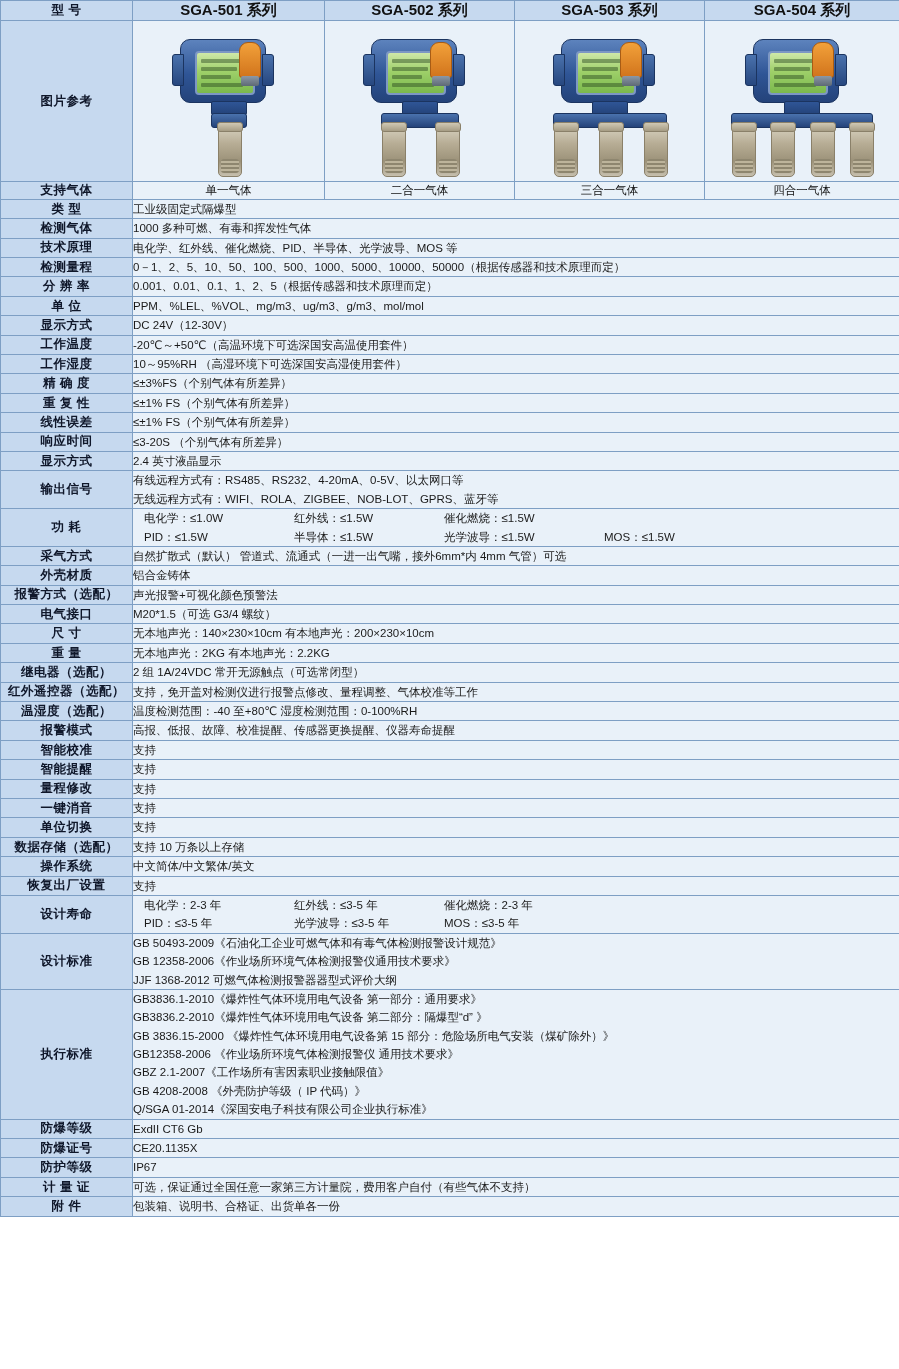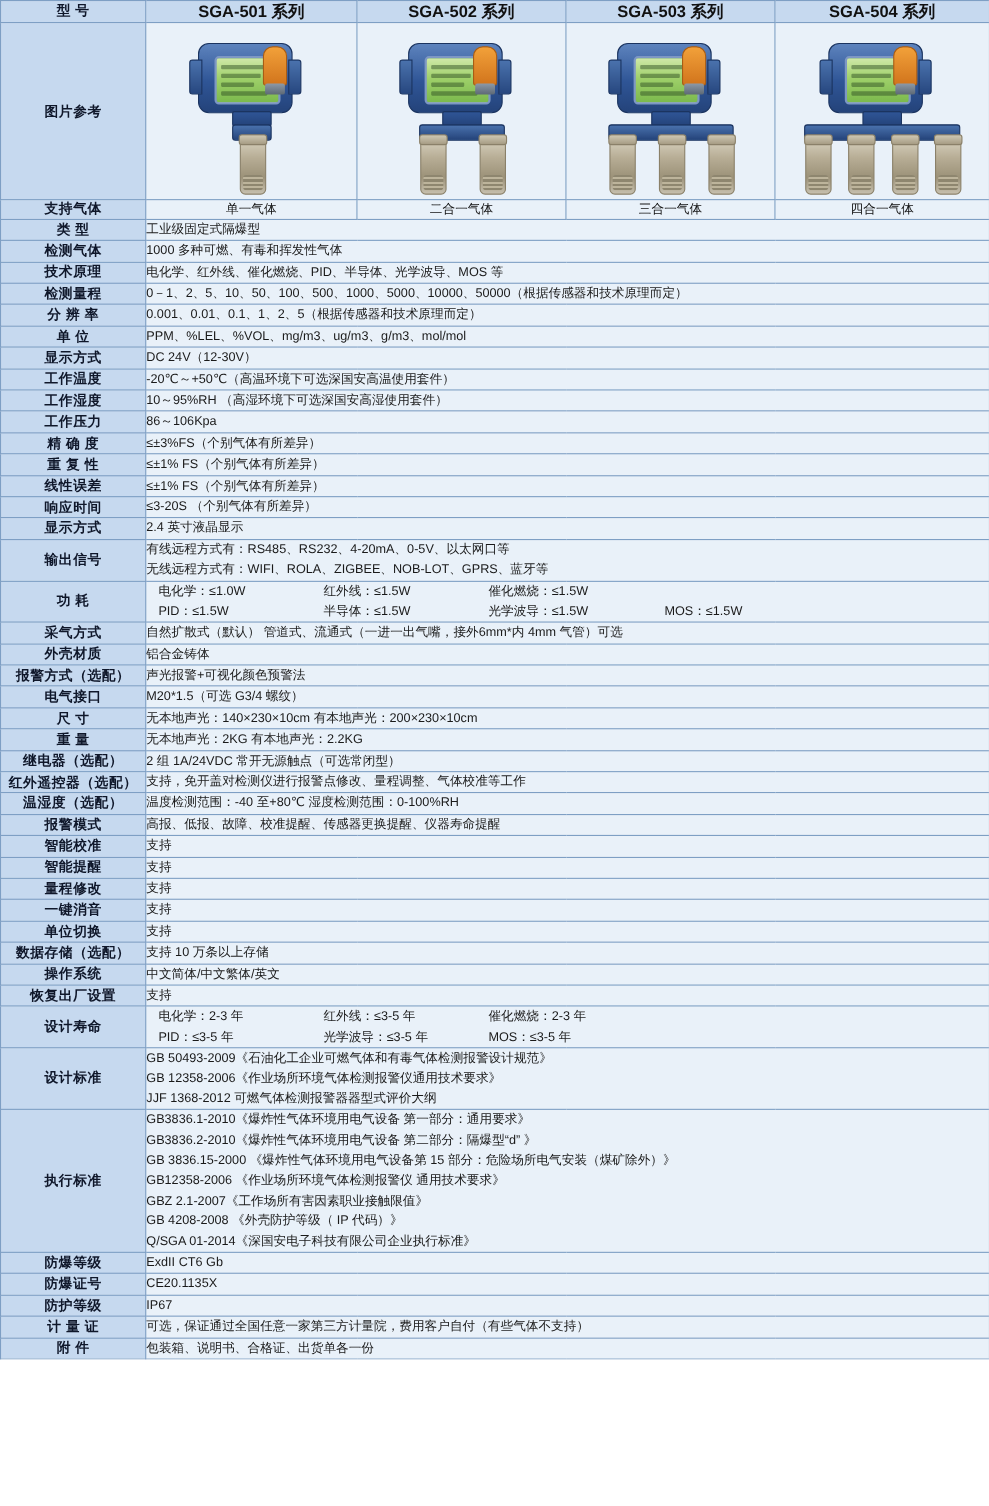--- a/index.html
+++ b/index.html
@@ -285,26 +285,20 @@
           <span class="rowline">-20℃～+50℃（高温环境下可选深国安高温使用套件）</span>
         </td>
       </tr>
       <tr>
         <td class="label">工作湿度</td>
         <td class="val" colspan="4">
           <span class="rowline">10～95%RH     （高湿环境下可选深国安高湿使用套件）</span>
         </td>
       </tr>
       <tr>
-        <td class="label">工作压力</td>
-        <td class="val" colspan="4">
-          <span class="rowline">86～106Kpa</span>
-        </td>
-      </tr>
-      <tr>
         <td class="label">精  确  度</td>
         <td class="val" colspan="4">
           <span class="rowline">≤±3%FS（个别气体有所差异）</span>
         </td>
       </tr>
       <tr>
         <td class="label">重  复  性</td>
         <td class="val" colspan="4">
           <span class="rowline">≤±1% FS（个别气体有所差异）</span>
         </td>

